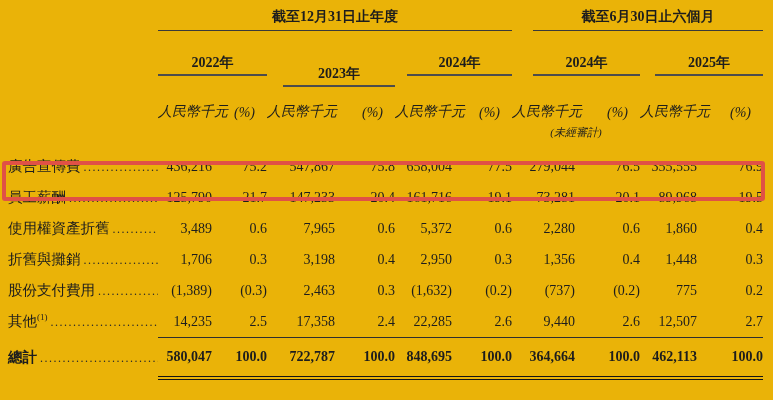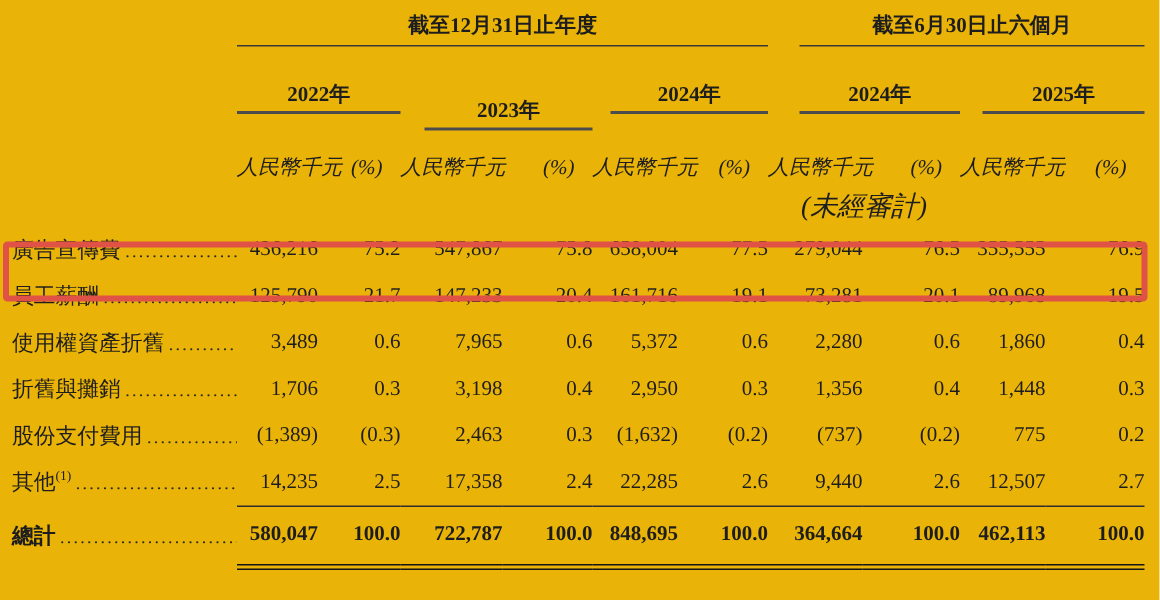--- a/index.html
+++ b/index.html
@@ -40,21 +40,21 @@
     font-weight:bold;font-size:14px;
   }
   .yr.ml16{margin-left:16px;margin-top:32px;}
   .yr.ml12{margin-left:12px;}
   .yr.ml21{margin-left:21px;}
   .yr.ml15{margin-left:15px;}
   tr.collabels td{height:34px;vertical-align:bottom;padding-bottom:4px;margin-top:16px;}
   .unit{font-style:italic;font-size:13px;text-align:right;}
   .pcth{font-style:italic;font-size:13px;text-align:right;padding-right:12px !important;}
   tr.unaudited td{height:26px;vertical-align:top;}
-  .unaud{font-style:italic;font-size:18px;text-align:center;}
+  .unaud{font-style:italic;font-size:11px;text-align:center;}
   
   tr.section td{height:38px;vertical-align:bottom;padding-bottom:6px;}
   .sechdr{font-weight:bold;font-size:15px;padding-left:8px;}
   
   tr.datarow td{height:31px;}
   td.num{text-align:right;font-size:14px;}
   .lblwrap{
     display:flex;align-items:baseline;
     padding-left:8px;overflow:hidden;width:150px;
   }

